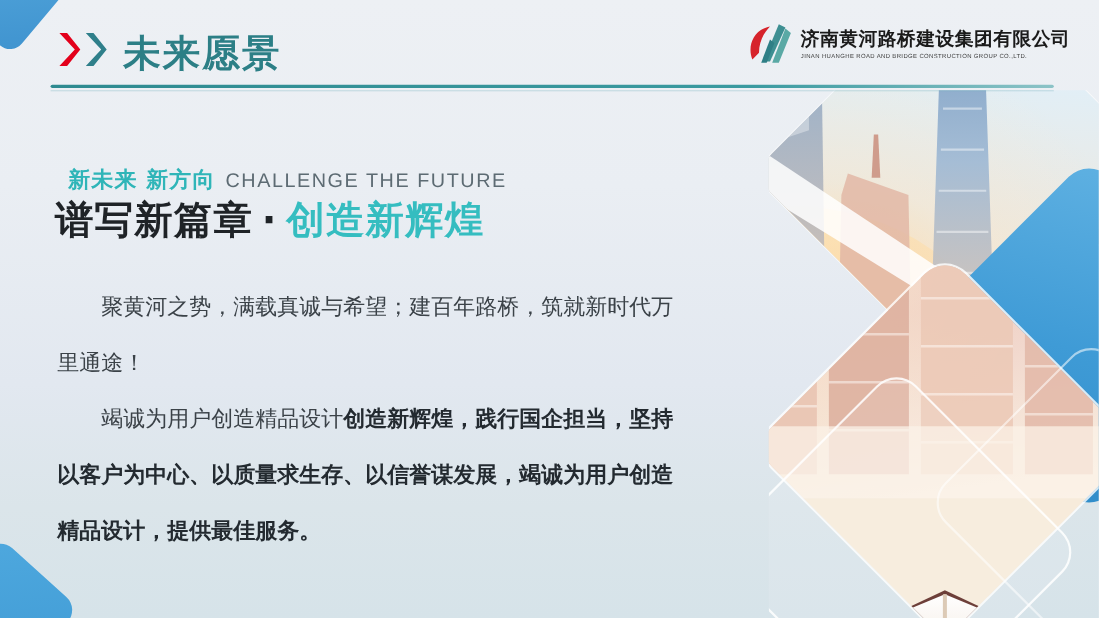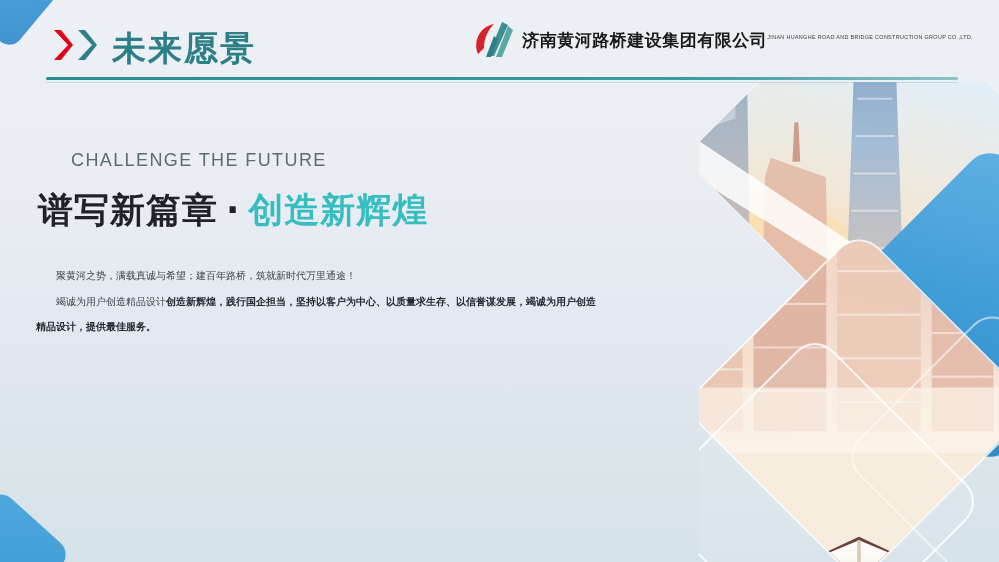--- a/index.html
+++ b/index.html
@@ -41,21 +41,21 @@
     border-radius:2px;
   }
   .hdr-rule2{
     position:absolute;left:46px;top:82px;width:912px;height:1px;
     background:rgba(120,180,190,.35);
   }
 
   
   .logo{position:absolute;right:26px;top:20px;display:flex;align-items:center;}
   .logo-mark{width:44px;height:42px;margin-right:6px;}
-  .logo-txt{display:flex;flex-direction:row;justify-content:center;}
+  .logo-txt{display:flex;flex-direction:column;justify-content:center;}
   .logo-cn{
     font-size:17px;font-weight:bold;color:#1a1a1a;letter-spacing:.5px;
     font-family:"DejaVu Sans","Liberation Sans",sans-serif;line-height:1.15;
   }
   .logo-en{
     font-size:5.4px;color:#3b3b3b;letter-spacing:.35px;margin-top:3px;
     font-family:"Liberation Sans",sans-serif;white-space:nowrap;
   }
 
   
@@ -98,32 +98,32 @@
   .kicker{display:flex;align-items:baseline;padding-left:62px;}
   .kicker-cn{
     font-size:20px;font-weight:bold;color:#2fb5b8;letter-spacing:1px;
     font-family:"DejaVu Sans","Liberation Sans",sans-serif;
   }
   .kicker-en{
     font-size:18px;color:#5d6b73;letter-spacing:1.4px;margin-left:9px;
     font-family:"Liberation Sans",sans-serif;
   }
   .headline{
-    padding-left:38px;margin-top:16px;
+    padding-left:50px;
     font-size:35px;font-weight:bold;letter-spacing:1px;white-space:nowrap;
     font-family:"DejaVu Sans","Liberation Sans",sans-serif;
   }
   .h-dark{color:#1f2327;}
   .h-dot{color:#1f2327;margin:0 8px;}
   .h-teal{color:#35bdc0;}
 
   .body-copy{
-    margin-top:30px;padding-left:36px;width:560px;
-    font-size:10px;line-height:2.55;color:#3b4248;
-    font-family:Liberation Mono, monospace;
+    margin-top:30px;padding-left:52px;width:560px;
+    font-size:20px;line-height:2.55;color:#3b4248;
+    font-family:Liberation Sans, sans-serif;
   }
   .p1{text-indent:2em;}
   .p2{text-indent:2em;}
   .p2 b{color:#232a30;font-weight:bold;}
 </style>
 </head>
 <body>
 
 <div class="slide">
 
@@ -256,20 +256,21 @@
       <div class="logo-txt">
         <div class="logo-cn">济南黄河路桥建设集团有限公司</div>
         <div class="logo-en">JINAN HUANGHE ROAD AND BRIDGE CONSTRUCTION GROUP CO.,LTD.</div>
       </div>
     </div>
   </div>
 
   <div class="main">
 
     <div class="kicker">
+      <span class="kicker-cn">新未来 新方向</span>
       <span class="kicker-en">CHALLENGE THE FUTURE</span>
     </div>
 
     <div class="headline">
       <span class="h-dark">谱写新篇章</span><span class="h-dot">·</span><span class="h-teal">创造新辉煌</span>
     </div>
 
     <div class="body-copy">
       <div class="p1">聚黄河之势，满载真诚与希望；建百年路桥，筑就新时代万里通途！</div>
       <div class="p2"><span>竭诚为用户创造精品设计</span><b>创造新辉煌，践行国企担当，坚持以客户为中心、以质量求生存、以信誉谋发展，竭诚为用户创造精品设计，提供最佳服务。</b></div>

